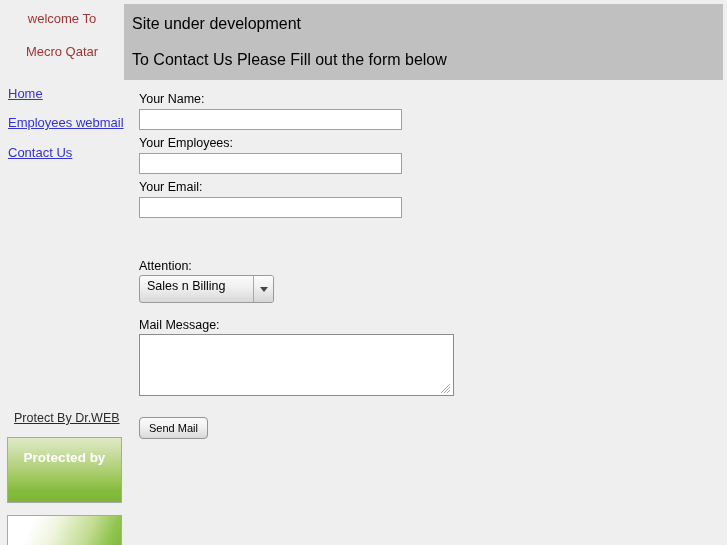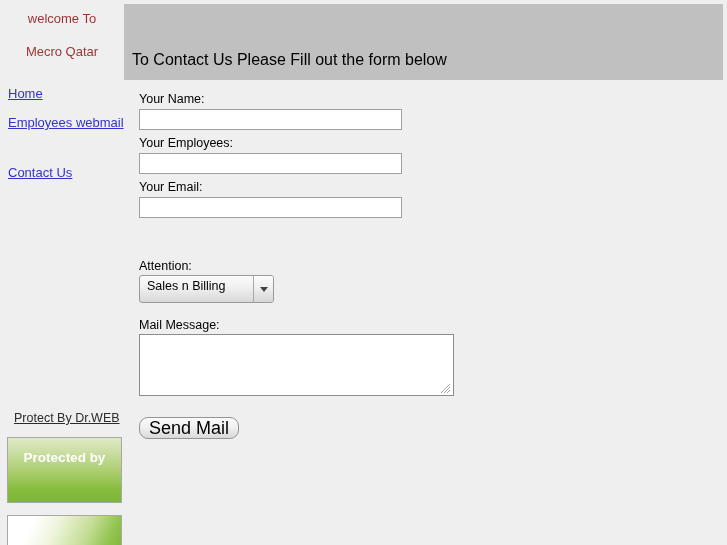--- a/index.html
+++ b/index.html
@@ -61,21 +61,21 @@
     position: absolute;
     left: 8px;
     color: #3333cc;
     text-decoration: underline;
     font-size: 13px;
     white-space: nowrap;
     cursor: pointer;
   }
   #nav-0 { top: 86px; }
   #nav-1 { top: 115px; }
-  #nav-2 { top: 145px; margin-top: 20px; }
+  #nav-2 { top: 145px; }
 
   #drweb-link {
     position: absolute;
     left: 14px;
     top: 411px;
     color: #2b2b2b;
     text-decoration: underline;
     font-size: 12.5px;
     white-space: nowrap;
     cursor: pointer;
@@ -227,24 +227,24 @@
   }
 
   #send-mail-button {
     position: absolute;
     left: 0;
     top: 327px;
     height: 22px;
     padding: 0 9px;
     box-sizing: border-box;
     border: 1px solid #949494;
-    border-radius: 9px;
+    border-radius: 4px;
     background: linear-gradient(to bottom, #fbfbfb 0%, #f1f1f1 45%, #d9d9d9 100%);
     font-family: "Liberation Sans", sans-serif;
-    font-size: 18px;
+    font-size: 11px;
     color: #000;
     cursor: pointer;
     white-space: nowrap;
   }
 </style>
 </head>
 <body>
 
 <div id="sidebar">
 
@@ -259,20 +259,21 @@
 
   <div id="drweb-banner-1">
     <div id="drweb-banner-1-text">Protected by</div>
   </div>
 
   <div id="drweb-banner-2"></div>
 
 </div>
 
 <div id="header-band">
+  <div class="hdr-line" id="hdr-line-1">Site under development</div>
   <div class="hdr-line" id="hdr-line-2">To Contact Us Please Fill out the form below</div>
 </div>
 
 <div id="contact-form">
 
   <div class="field-label" id="label-name">Your Name:</div>
   <input class="text-input" id="input-name" type="text" value="" style="">
 
   <div class="field-label" id="label-phone">Your Employees:</div>
   <input class="text-input" id="input-phone" type="text" value="" style="">

